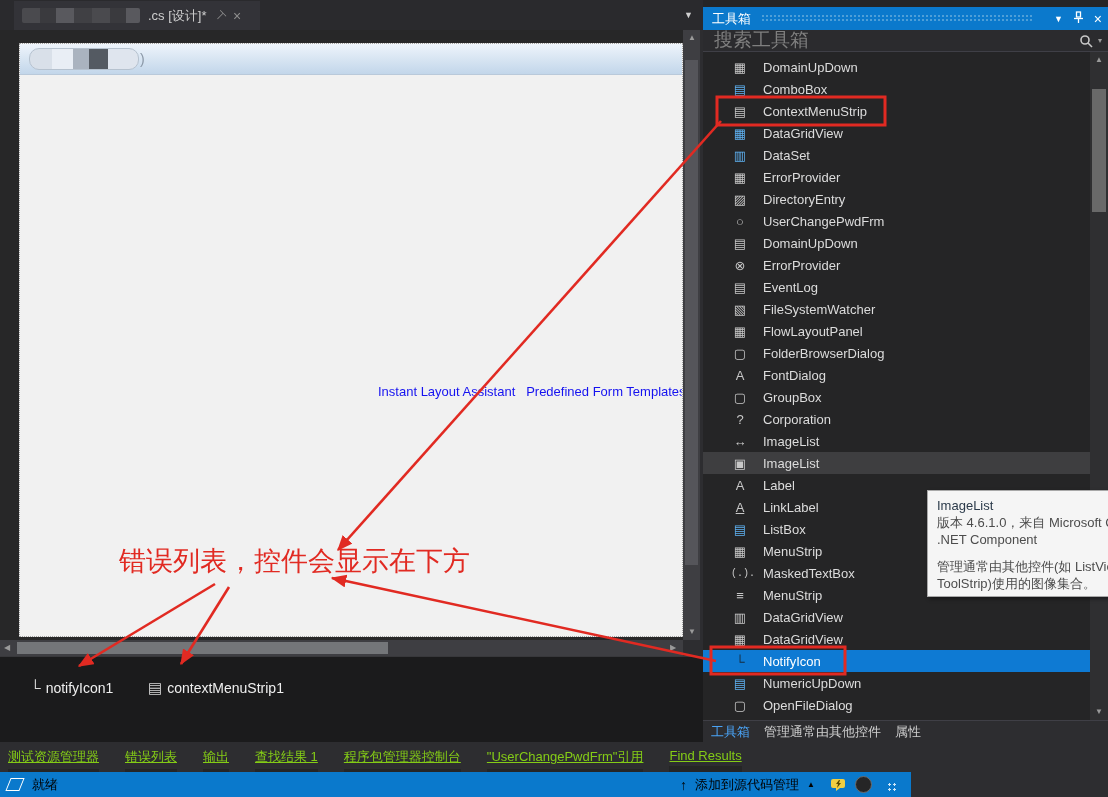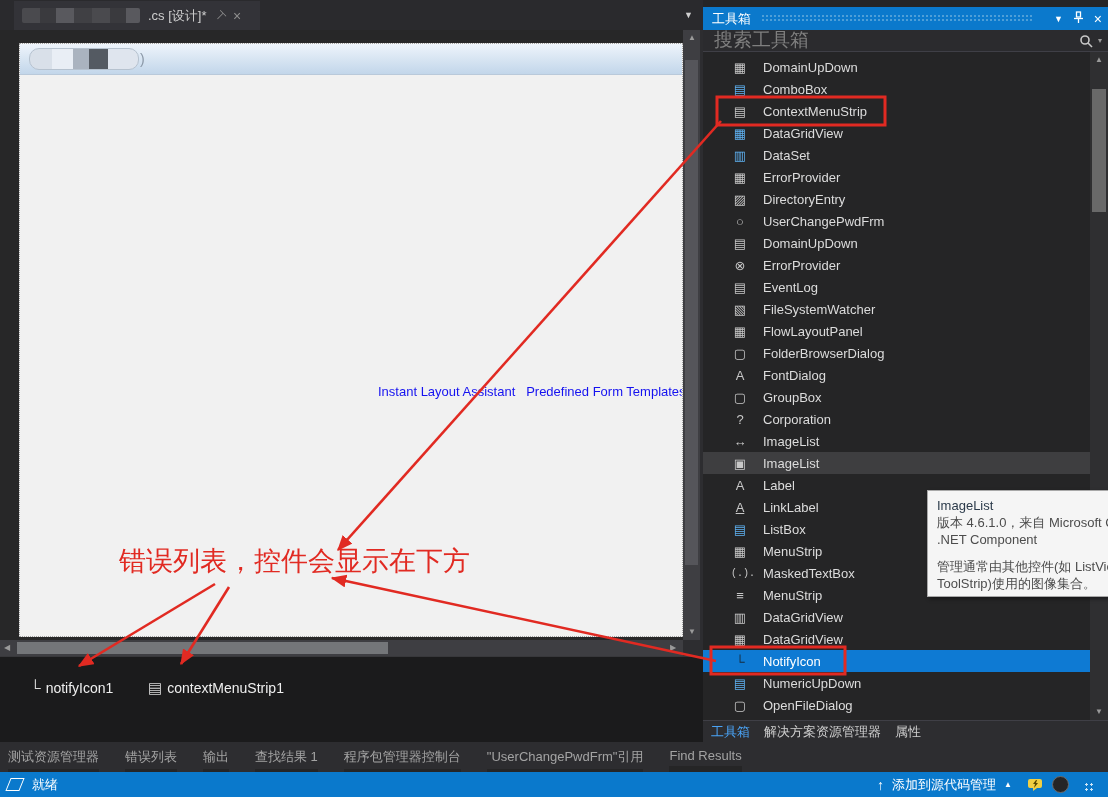--- a/index.html
+++ b/index.html
@@ -75,24 +75,24 @@
   .tb-tab.active{color:#4aa3f5;}
   
   .tooltip{position:absolute;left:927px;top:490px;width:250px;height:107px;background:#f5f5f5;
     border:1px solid #a8a8a8;box-sizing:border-box;padding:6px 9px;z-index:90;color:#4c4c4c;
     font-size:13px;line-height:17px;box-shadow:2px 2px 4px rgba(0,0,0,.4);}
   .tooltip .tt-title{color:#2b3a4a;}
   .tooltip .tt-gap{height:10px;}
   
   .bottom-strip{position:absolute;left:0;top:742px;width:1108px;height:30px;background:#2d2d30;
     display:flex;align-items:flex-start;gap:26px;padding:6px 0 0 8px;box-sizing:border-box;}
-  .btab{position:relative;color:#a3a3a3;white-space:nowrap;padding-bottom:9px;}
+  .btab{position:relative;color:#84cc16;white-space:nowrap;padding-bottom:9px;text-decoration:underline;}
   .btab::after{content:"";position:absolute;left:0;right:0;bottom:0;height:6px;background:#252526;}
   
-  .statusbar{position:absolute;left:0;top:772px;width:1108px;height:25px;background:#0a79cc;color:#ffffff;
+  .statusbar{position:absolute;left:0;top:772px;width:911px;height:25px;background:#0a79cc;color:#000000;
     display:flex;align-items:center;box-sizing:border-box;padding:0 14px 0 8px;}
   .sb-flag{width:12px;height:11px;border:1.5px solid #fff;transform:skewX(-22deg);margin-right:10px;}
   .sb-ready{font-size:13px;}
   .sb-right{margin-left:auto;display:flex;align-items:center;gap:8px;}
   .sb-up{font-size:14px;}
   .sb-expand{font-size:8px;}
   .sb-feedback{width:16px;height:14px;margin-left:8px;}
   .sb-avatar{width:17px;height:17px;border-radius:50%;background:#252526;border:1px solid #6c6c6c;box-sizing:border-box;}
   .sb-grip{width:11px;height:11px;margin-left:6px;align-self:flex-end;margin-bottom:2px;
     background-image:radial-gradient(#cfe7f7 1px,transparent 1.3px);background-size:5px 5px;background-position:bottom right;}
@@ -293,21 +293,21 @@
     </div>
 
   <div class="tb-scroll">
     <span class="scroll-arrow" style="left:5px;top:4px;">▲</span>
     <div class="thumb"></div>
     <span class="scroll-arrow" style="left:5px;top:656px;">▼</span>
   </div>
 
   <div class="tb-tabs" id="toolbox-tabs">
       <span class="tb-tab active">工具箱</span>
-      <span class="tb-tab">解决方案资源管理器</span>
+      <span class="tb-tab">管理通常由其他控件</span>
       <span class="tb-tab">属性</span>
     </div>
 </div>
 
 <div class="tooltip">
   <div class="tt-title">ImageList</div>
   <div style="white-space:nowrap;">版本 4.6.1.0，来自 Microsoft Corporation</div>
   <div>.NET Component</div>
   <div class="tt-gap"></div>
   <div style="white-space:nowrap;">管理通常由其他控件(如 ListView、</div>

